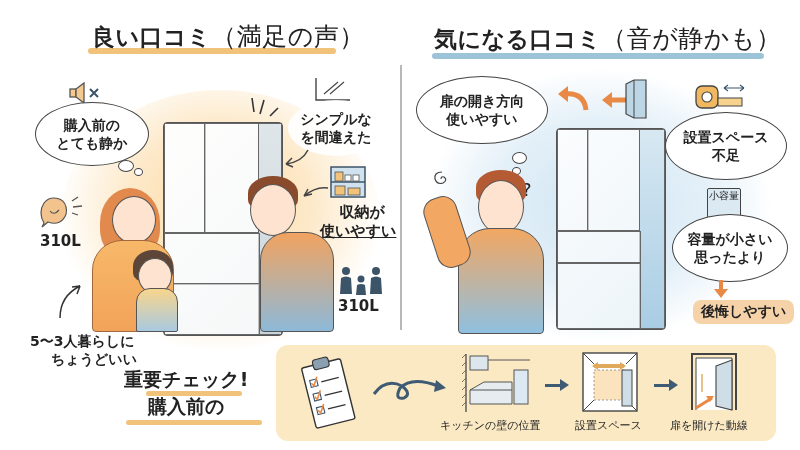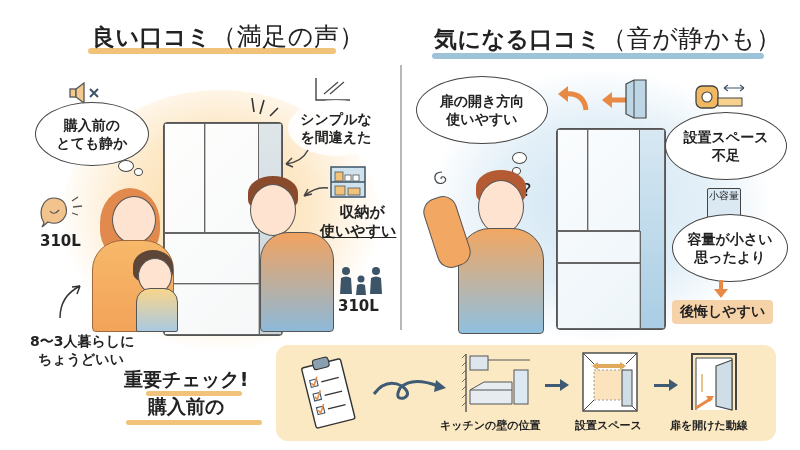--- a/index.html
+++ b/index.html
@@ -15,21 +15,21 @@
   .dot{position:absolute;background:#fff;border:1.5px solid #444;border-radius:50%;}
   .label{position:absolute;font-weight:bold;font-size:14px;line-height:1.3;text-align:center;white-space:nowrap;}
   .fridge{position:absolute;background:linear-gradient(135deg,#fbfbf8,#e7ecef);border:1.5px solid #555;border-radius:4px;}
   .fridge .door{position:absolute;border:1.2px solid #666;background:rgba(255,255,255,0.6);}
   .fridge .side{position:absolute;background:linear-gradient(180deg,#dfe6ea,#c9d4da);border:1.2px solid #666;}
   .person{position:absolute;}
   .head{position:absolute;border-radius:50%;background:#fde3d0;border:1.3px solid #555;}
   .hair{position:absolute;border-radius:50% 50% 30% 30%;}
   .body{position:absolute;border:1.3px solid #555;}
   .check-panel{position:absolute;left:276px;top:345px;width:500px;height:96px;background:#fbe9c4;border-radius:12px;}
-  .step-label{position:absolute;font-size:11px;font-weight:bold;white-space:nowrap;text-align:center;}
+  .step-label{position:absolute;font-size:11px;font-weight:normal;white-space:nowrap;text-align:center;}
   .arrow-h{position:absolute;height:3px;background:#3e5b73;}
   .arrow-h::after{content:"";position:absolute;right:-6px;top:-5px;border-left:9px solid #3e5b73;border-top:6px solid transparent;border-bottom:6px solid transparent;}
   .badge{position:absolute;background:#f6d2a8;border-radius:4px;font-weight:bold;font-size:14px;padding:3px 8px;white-space:nowrap;}
 </style>
 </head>
 <body>
 
 <div class="glow-left"></div>
 <div class="glow-right"></div>
 
@@ -135,22 +135,22 @@
 <div class="person">
   <div class="hair" style="left:248px;top:176px;width:50px;height:34px;background:#8a4a2c;"></div>
   <div class="head" style="left:250px;top:184px;width:44px;height:50px;"></div>
   <div class="body" style="left:260px;top:232px;width:72px;height:98px;background:linear-gradient(180deg,#f1a360,#8db9d8);border-radius:28px 28px 4px 4px;"></div>
 </div>
 
 <svg class="abs" style="left:56px;top:282px;" width="30" height="40" viewBox="0 0 30 40">
   <path d="M4 36 Q4 14 24 4 M24 4 L16 5 M24 4 L21 12" stroke="#333" stroke-width="1.5" fill="none"></path>
 </svg>
 <div class="label" style="left:30px;top:333px;text-align:left;font-size:14px;line-height:1.25;">
-  <div>8〜3人暮らしに</div>
-  <div style="margin-left:8px;">ちょうどいい</div>
+  <div>5〜3人暮らしに</div>
+  <div style="margin-left:21px;">ちょうどいい</div>
 </div>
 
 <div class="bubble" style="left:416px;top:76px;width:130px;height:66px;">
   <div>
     <div>扉の開き方向</div>
     <div>使いやすい</div>
   </div>
 </div>
 <div class="dot" style="left:512px;top:152px;width:13px;height:10px;"></div>
 <div class="dot" style="left:512px;top:167px;width:7px;height:6px;"></div>
@@ -204,21 +204,21 @@
 <div class="bubble" style="left:672px;top:214px;width:114px;height:66px;">
   <div>
     <div>容量が小さい</div>
     <div>思ったより</div>
   </div>
 </div>
 <svg class="abs" style="left:714px;top:280px;" width="14" height="18" viewBox="0 0 14 18">
   <path d="M7 0 L7 10" stroke="#e88a45" stroke-width="4"></path>
   <path d="M0 9 L14 9 L7 18 Z" fill="#e88a45"></path>
 </svg>
-<div class="badge" style="left:672px;top:300px;">後悔しやすい</div>
+<div class="badge" style="left:693px;top:300px;border-radius:8px;">後悔しやすい</div>
 
 <div class="underline" style="left:146px;top:391px;width:96px;height:5px;background:#f0c27a;"></div>
 <div class="underline" style="left:126px;top:420px;width:136px;height:5px;background:#f0c27a;"></div>
 <div class="label" style="left:124px;top:366px;font-size:19px;line-height:1.4;text-align:center;">
   <div>重要チェック!</div>
   <div>購入前の</div>
 </div>
 
 <div class="check-panel"></div>
 

